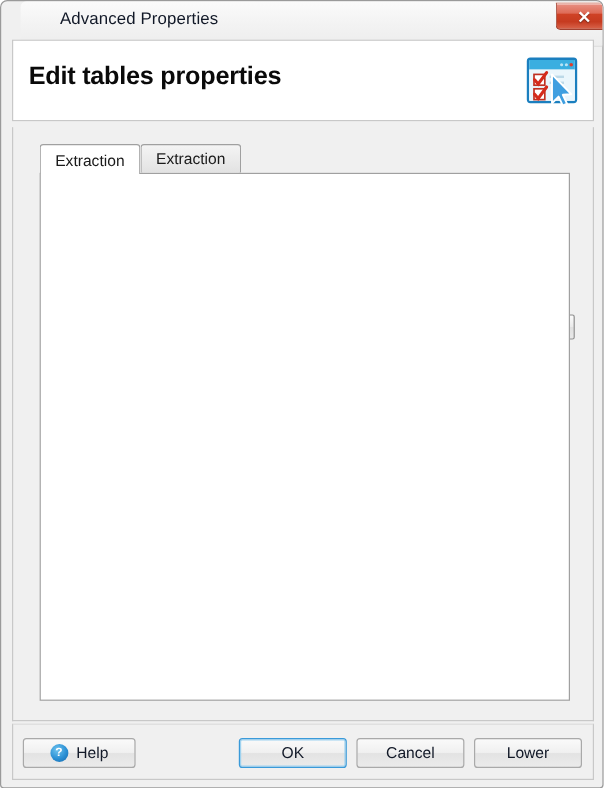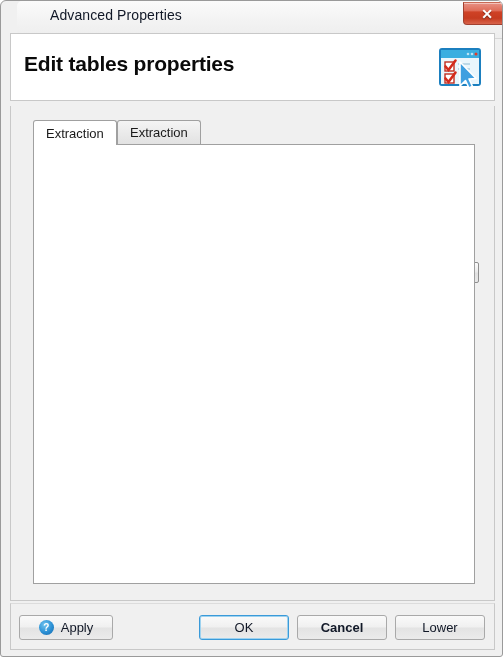--- a/index.html
+++ b/index.html
@@ -406,21 +406,21 @@
     cursor: pointer;
     white-space: nowrap;
   }
   .btn.focused {
     border: 1px solid #3a9ad9;
     box-shadow: 0 0 0 1px #9ed2ef inset;
     text-align: right;
   }
   .btn-help  { left: 8px;   width: 94px; }
   .btn-ok    { left: 188px; width: 90px; }
-  .btn-cancel{ left: 286px; width: 90px; font-weight: bold; }
+  .btn-cancel{ left: 286px; width: 90px; }
   .btn-apply { left: 384px; width: 90px; }
 
   .help-icon {
     width: 15px; height: 15px;
     border-radius: 50%;
     background: radial-gradient(circle at 38% 32%, #6fc4ef 0%, #2a8fd4 55%, #1565a8 100%);
     color: #ffffff;
     font-size: 10px;
     font-weight: bold;
     display: flex; align-items: center; justify-content: center;
@@ -636,21 +636,21 @@
         </div>
         <div class="sb-btn sb-down"></div>
       </div>
     </div>
 
   </div>
 
   <div class="buttonbar">
     <div class="btn btn-help">
       <span class="help-icon">?</span>
-      <span>Apply</span>
+      <span>Help</span>
     </div>
     <div class="btn btn-ok focused">
       <span>OK</span>
     </div>
     <div class="btn btn-cancel">
       <span>Cancel</span>
     </div>
     <div class="btn btn-apply">
       <span>Lower</span>
     </div>

